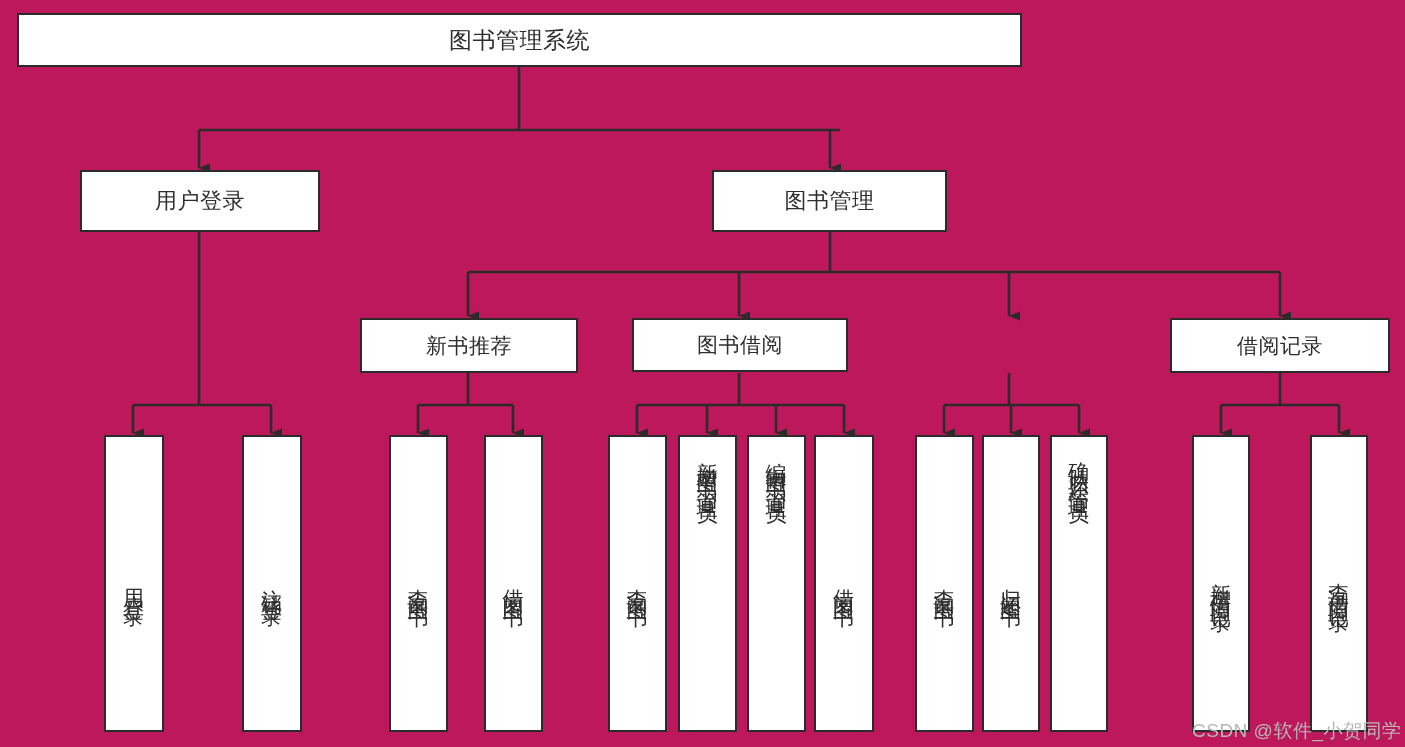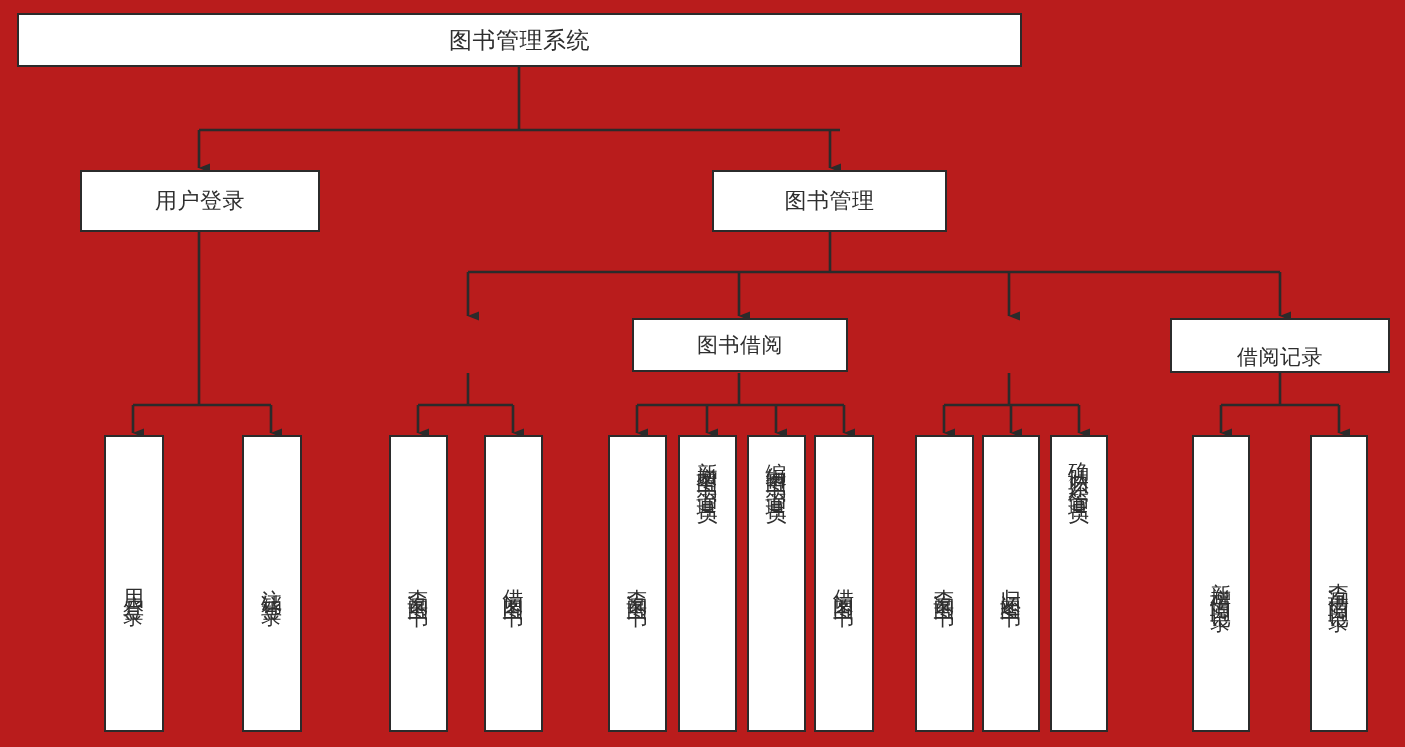--- a/index.html
+++ b/index.html
@@ -8,21 +8,21 @@
     padding: 0;
     background: #ffffff;
   }
   body {
     font-family: "Liberation Sans", "DejaVu Sans", sans-serif;
   }
   #diagram {
     position: relative;
     width: 1405px;
     height: 747px;
-    background: #b91c1c;
+    background: #be185d;
     overflow: hidden;
     text-decoration: underline;
   }
   #edges {
     position: absolute;
     left: 0;
     top: 0;
     width: 1405px;
     height: 747px;
     pointer-events: none;
@@ -135,24 +135,27 @@
     <span class="label">图书管理系统</span>
   </div>
 
   <div class="node node-l2" style="left:80px; top:170px; width:240px; height:62px;">
     <span class="label">用户登录</span>
   </div>
   <div class="node node-l2" style="left:712px; top:170px; width:235px; height:62px;">
     <span class="label">图书管理</span>
   </div>
 
+  <div class="node node-l3" style="left:360px; top:318px; width:218px; height:55px;">
+    <span class="label">新书推荐</span>
+  </div>
   <div class="node node-l3" style="left:632px; top:318px; width:216px; height:54px;">
     <span class="label">图书借阅</span>
   </div>
-  <div class="node node-l3" style="left:1170px; top:318px; width:220px; height:55px;align-items:flex-end;">
+  <div class="node node-l3" style="left:1170px; top:318px; width:220px; height:55px;">
     <span class="label">借阅记录</span>
   </div>
 
   <div class="node node-leaf centered" style="left:104px; top:435px; width:60px; height:297px;">
     <span class="label">用户登录</span>
   </div>
   <div class="node node-leaf centered" style="left:242px; top:435px; width:60px; height:297px;">
     <span class="label">注销登录</span>
   </div>
 
@@ -186,14 +189,15 @@
     <span class="label">确认归还（管理员）</span>
   </div>
 
   <div class="node node-leaf centered" style="left:1192px; top:435px; width:58px; height:297px;">
     <span class="label">新增借阅记录</span>
   </div>
   <div class="node node-leaf centered" style="left:1310px; top:435px; width:58px; height:297px;">
     <span class="label">查询借阅记录</span>
   </div>
 
+  <div class="watermark" style="left:1192px; top:718px;">CSDN @软件_小贺同学</div>
 
 </div>
 
 </body></html>

